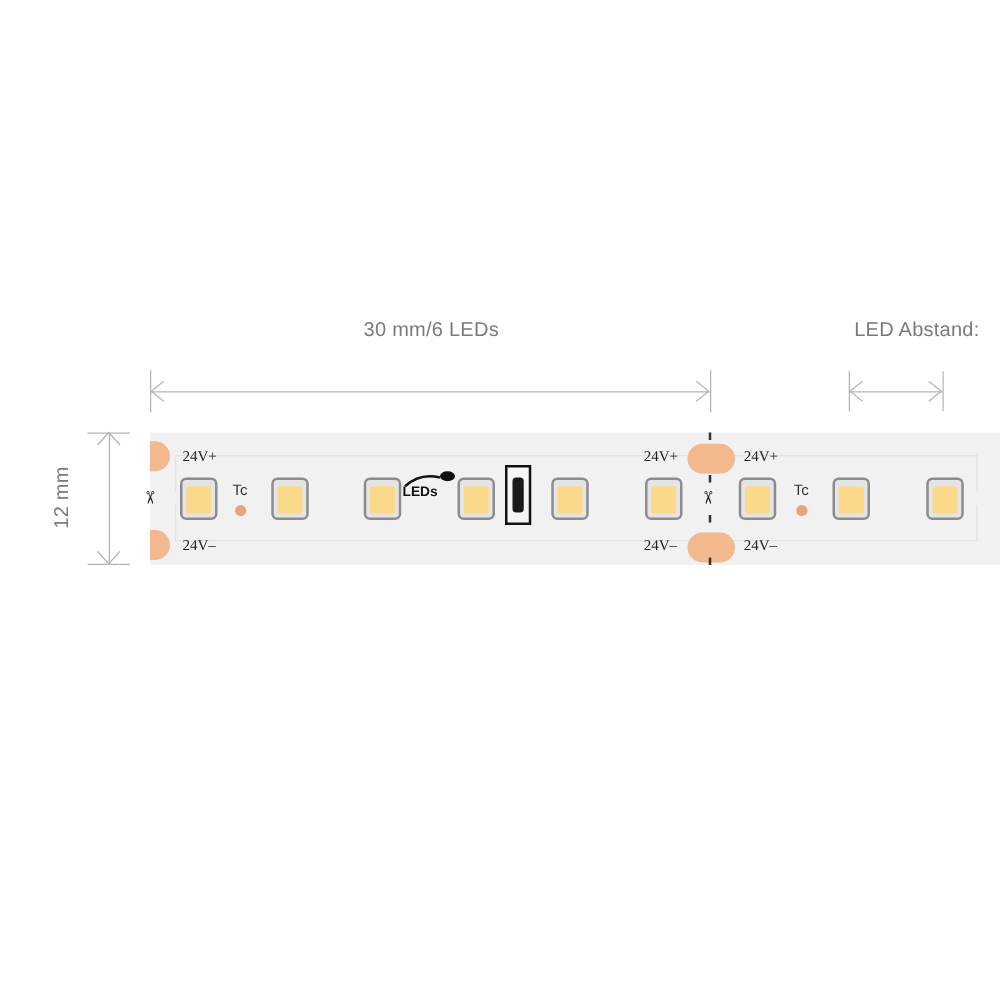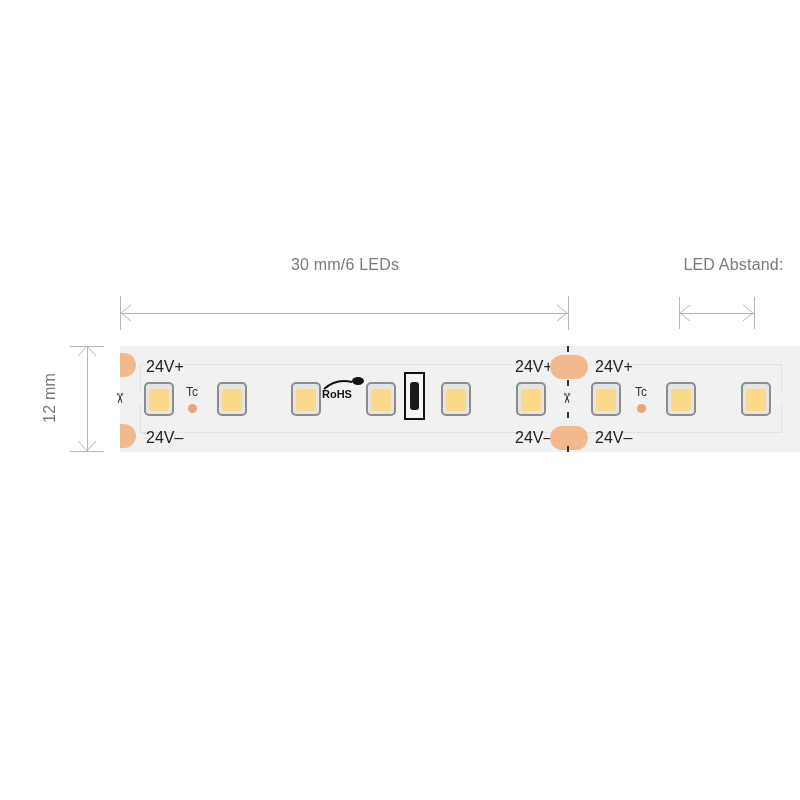--- a/index.html
+++ b/index.html
@@ -3,21 +3,21 @@
 <meta charset="utf-8">
 <style>
   html, body { margin: 0; padding: 0; background: #ffffff; }
   body { width: 800px; height: 800px; position: relative; overflow: hidden; font-family: "Liberation Sans", sans-serif; }
   .label { position: absolute; color: #7a7a7a; font-size: 16px; text-align: center; line-height: 20px; letter-spacing: 0.2px; }
   .dim-line { position: absolute; background: #b5b5b5; }
   .strip { position: absolute; left: 120px; top: 346px; width: 680px; height: 106px; background: #f1f1f1; }
   .strip .trace { position: absolute; border: 1px solid #e2e2e2; }
   .pad { position: absolute; width: 38px; height: 24px; border-radius: 12px; background: #f2b98e; }
   .pad.half { width: 16px; border-radius: 0 12px 12px 0; }
-  .volt { position: absolute; font-size: 16px; color: #222; font-family: Liberation Sans, sans-serif; }
+  .volt { position: absolute; font-size: 12px; color: #222; font-family: Liberation Serif, serif; }
   .led { position: absolute; width: 30px; height: 34px; background: #e4e4e4; border: 2px solid #8c8c8c; border-radius: 5px; box-sizing: border-box; }
   .led::after { content: ""; position: absolute; left: 3px; top: 5px; width: 20px; height: 22px; background: #fbd98a; border-radius: 2px; }
   .tc { position: absolute; font-size: 12px; color: #333; }
   .tc-dot { position: absolute; width: 9px; height: 9px; border-radius: 50%; background: #eaa27a; }
   .cut-dash { position: absolute; width: 2px; height: 6px; background: #333; }
   .scissor { position: absolute; font-size: 14px; color: #222; }
   .resistor { position: absolute; left: 404px; top: 372px; width: 21px; height: 48px; border: 2px solid #111; box-sizing: border-box; background: #f5f5f5; }
   .resistor::after { content: ""; position: absolute; left: 4px; top: 8px; width: 9px; height: 28px; background: #1a1a1a; border-radius: 3px; }
   .rohs { position: absolute; left: 322px; top: 388px; font-weight: bold; font-size: 11px; color: #111; font-family: "Liberation Sans", sans-serif; }
 </style>
@@ -88,14 +88,14 @@
 <div class="led" style="left:441px; top:382px;"></div>
 <div class="led" style="left:516px; top:382px;"></div>
 <div class="led" style="left:591px; top:382px;"></div>
 <div class="led" style="left:666px; top:382px;"></div>
 <div class="led" style="left:741px; top:382px;"></div>
 
 <svg style="position:absolute; left:322px; top:376px;" width="44" height="14">
   <path d="M2,13 Q14,2 30,6" fill="none" stroke="#111" stroke-width="2"></path>
   <ellipse cx="36" cy="5" rx="6" ry="4" fill="#111"></ellipse>
 </svg>
-<div class="rohs">RoHS</div>
+<div class="rohs">LEDs</div>
 <div class="resistor"></div>
 
 </body></html>

